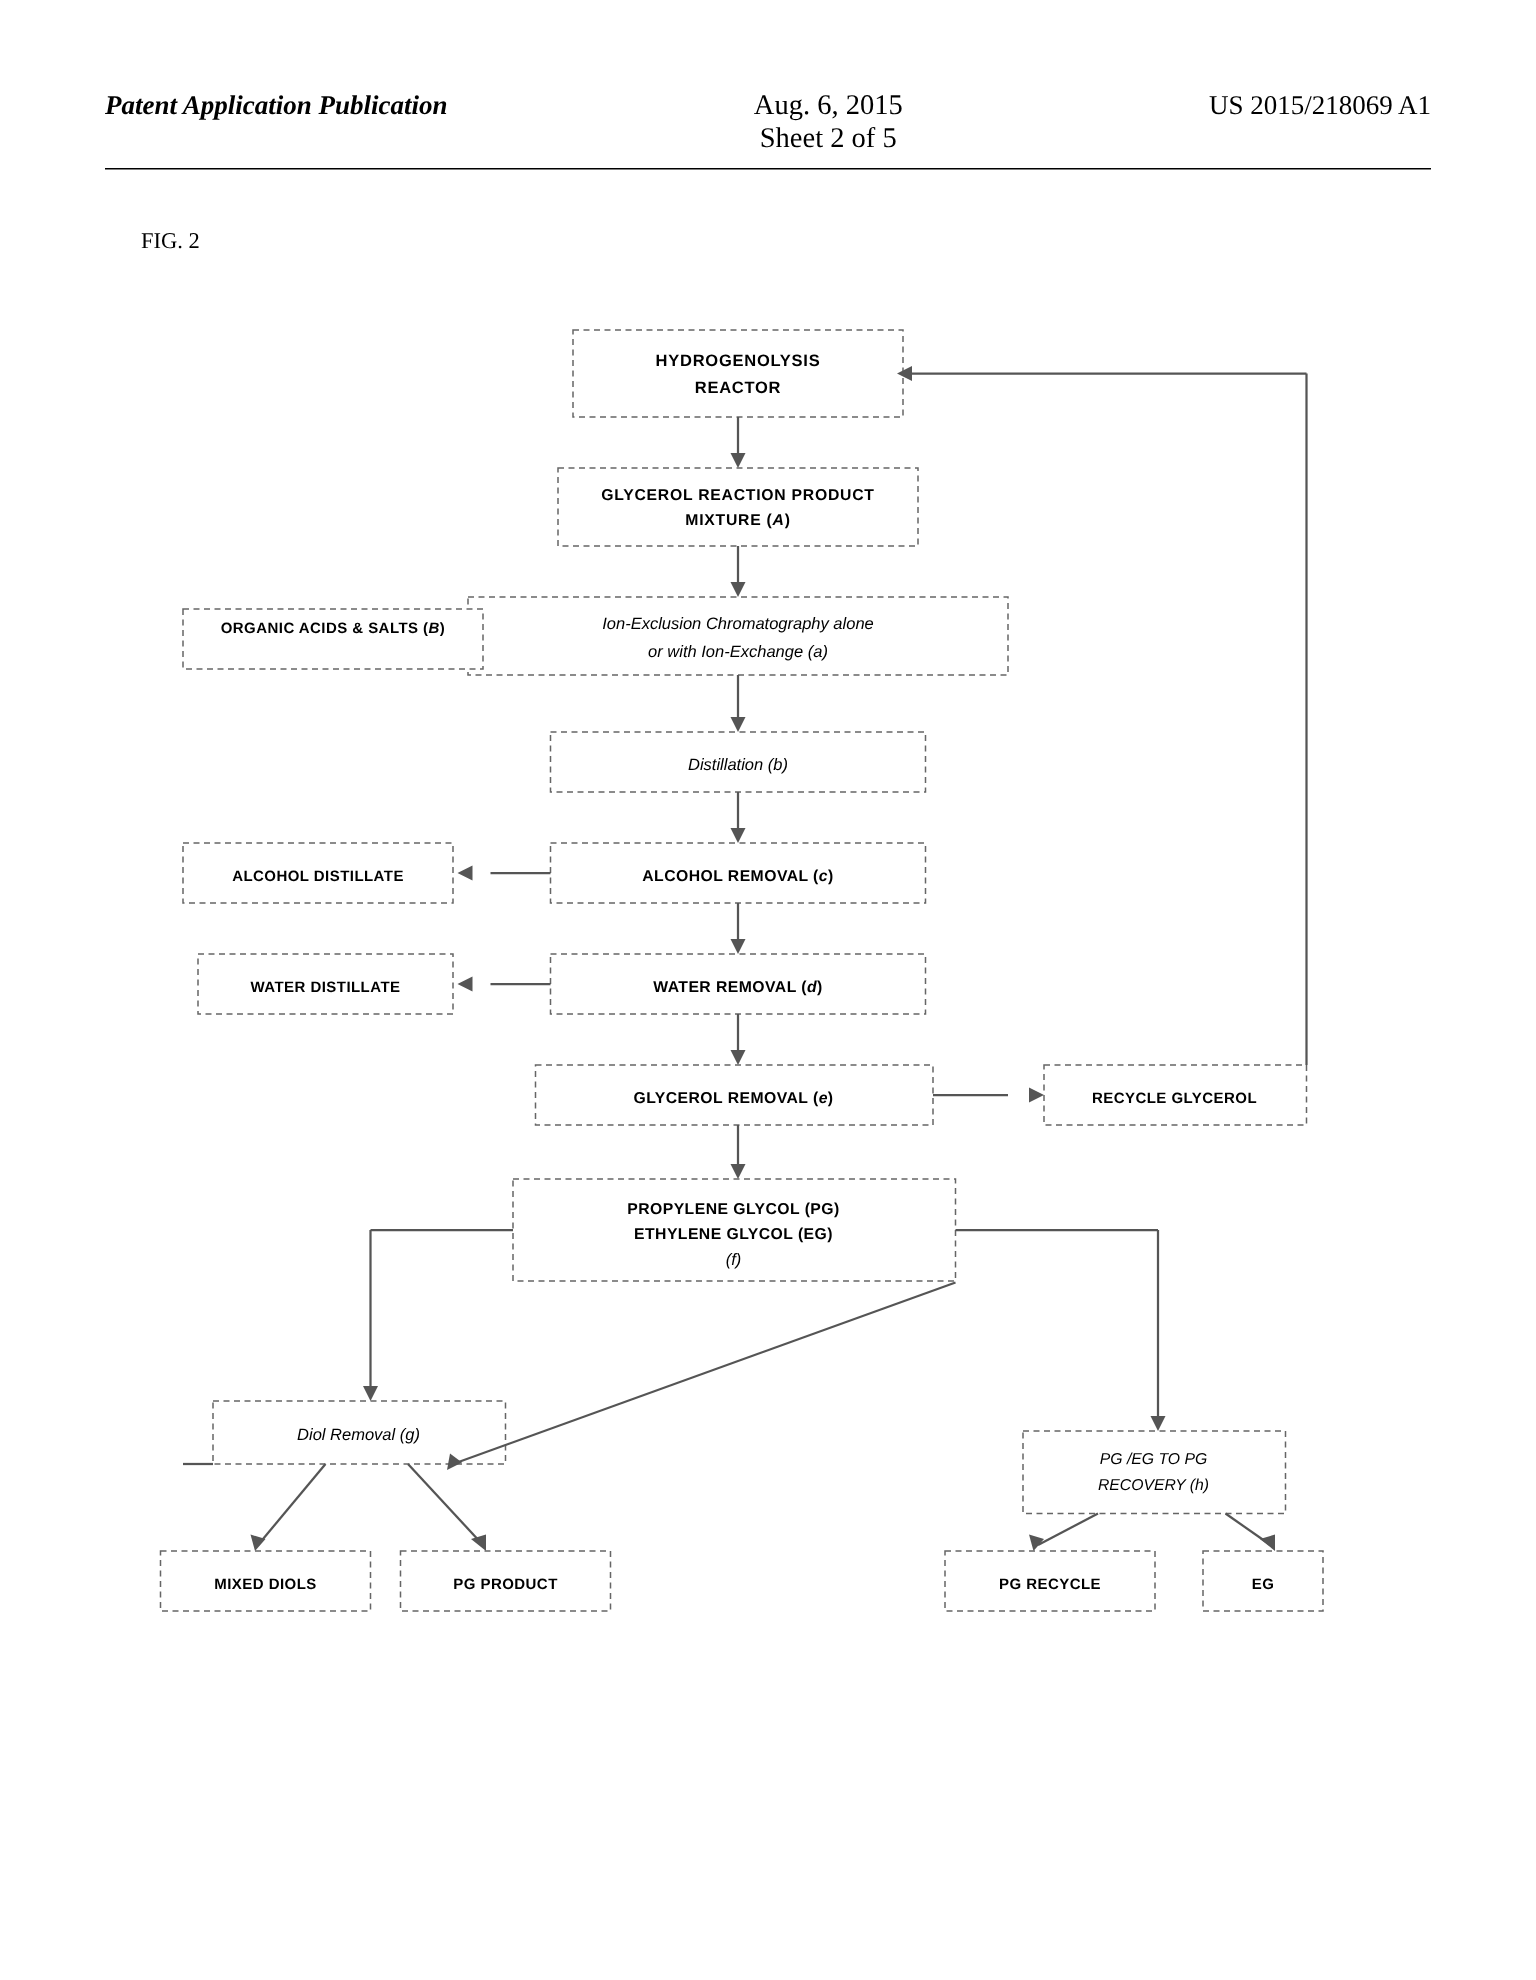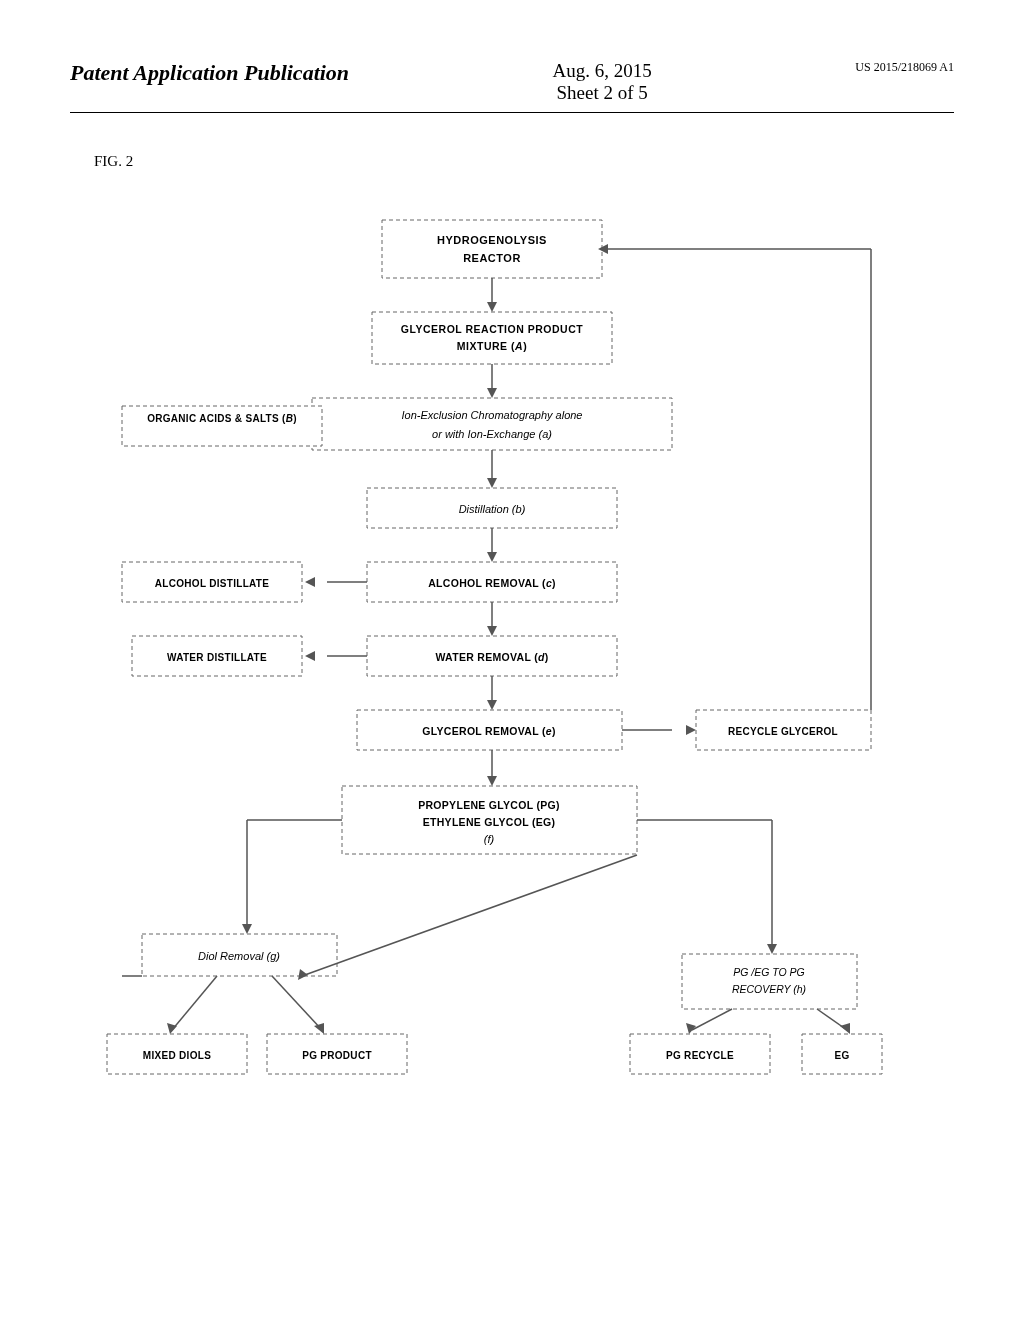--- a/index.html
+++ b/index.html
@@ -24,31 +24,31 @@
       display: flex;
       justify-content: space-between;
       align-items: flex-start;
       border-bottom: 1px solid #000;
       padding-bottom: 8px;
       margin-bottom: 40px;
     }
 
     .header-left {
       font-weight: bold;
-      font-size: 22px;
+      font-size: 18px;
       font-style: italic;
     }
 
     .header-center {
       text-align: center;
       font-size: 19px;
     }
 
     .header-right {
-      font-size: 12px;
+      font-size: 18px;
       text-align: center;
       font-family: Liberation Serif, serif;
     }
 
     .fig-label {
       font-size: 15px;
       margin-bottom: 20px;
       margin-top: 10px;
       margin-left: 24px;
     }

